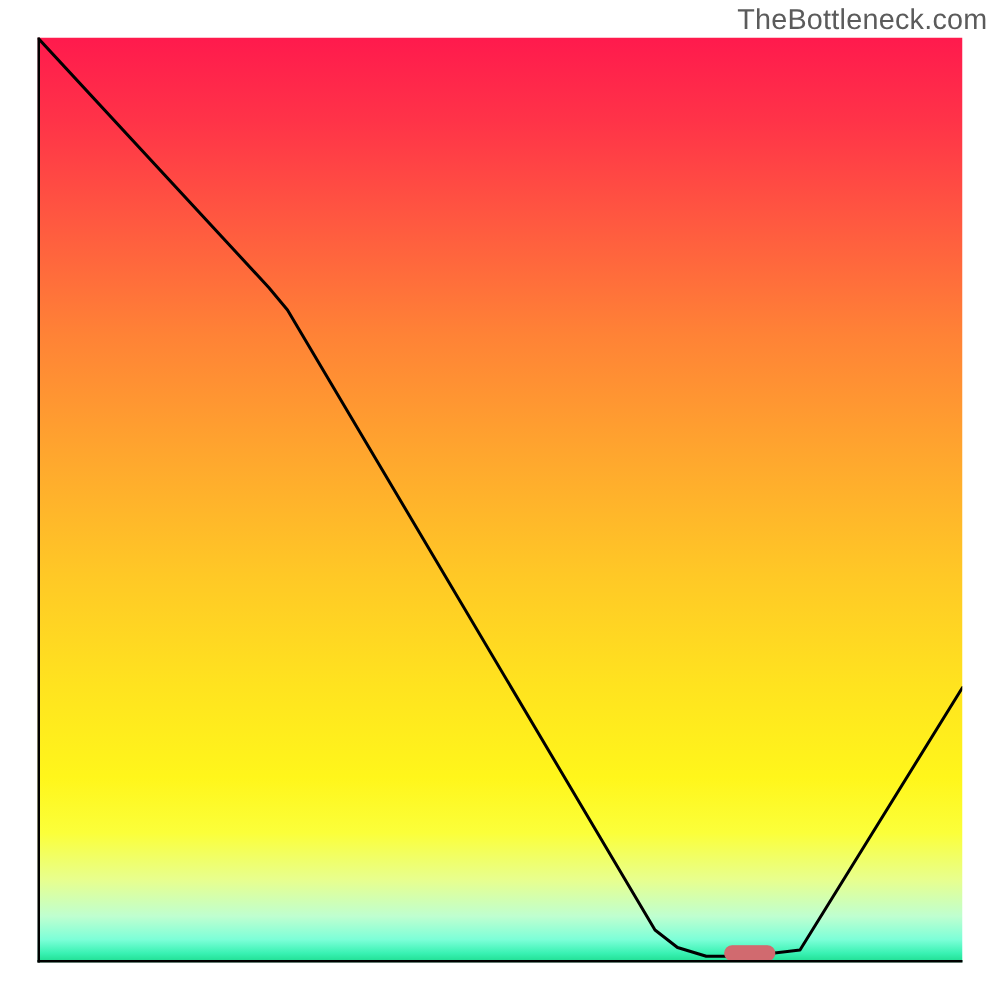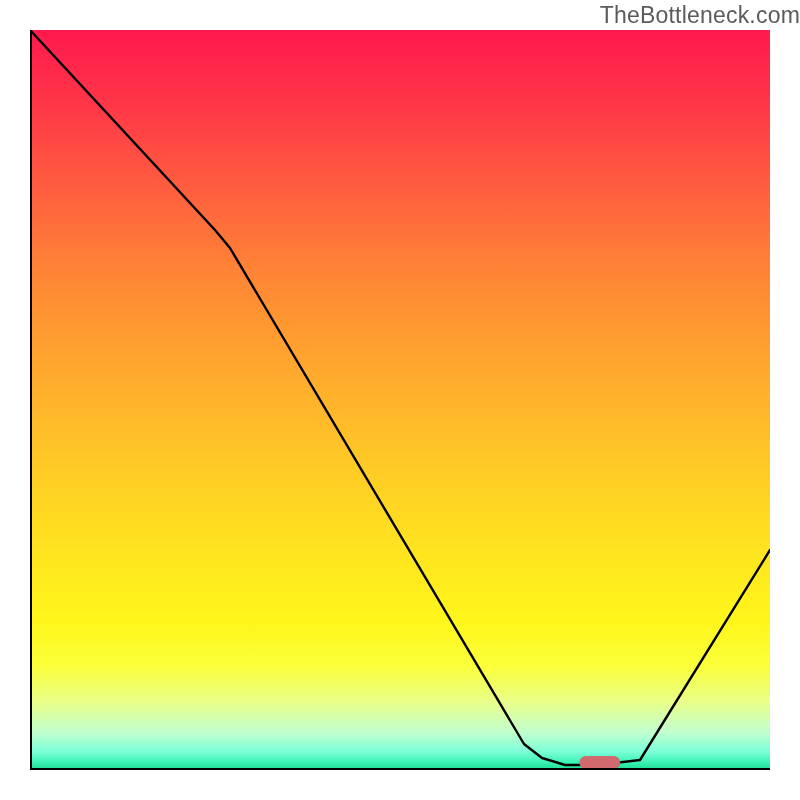--- a/index.html
+++ b/index.html
@@ -11,21 +11,21 @@
     font-family: Arial, Helvetica, sans-serif;
   }
   .chart-container {
     position: relative;
     width: 800px;
     height: 800px;
   }
   .watermark {
     position: absolute;
     top: 2px;
-    right: 0;
+    right: 10px;
     font-size: 23px;
     font-weight: 500;
     color: #5b5b5b;
     letter-spacing: 0.2px;
     z-index: 10;
   }
   .plot-area {
     position: absolute;
     left: 30px;
     top: 30px;

